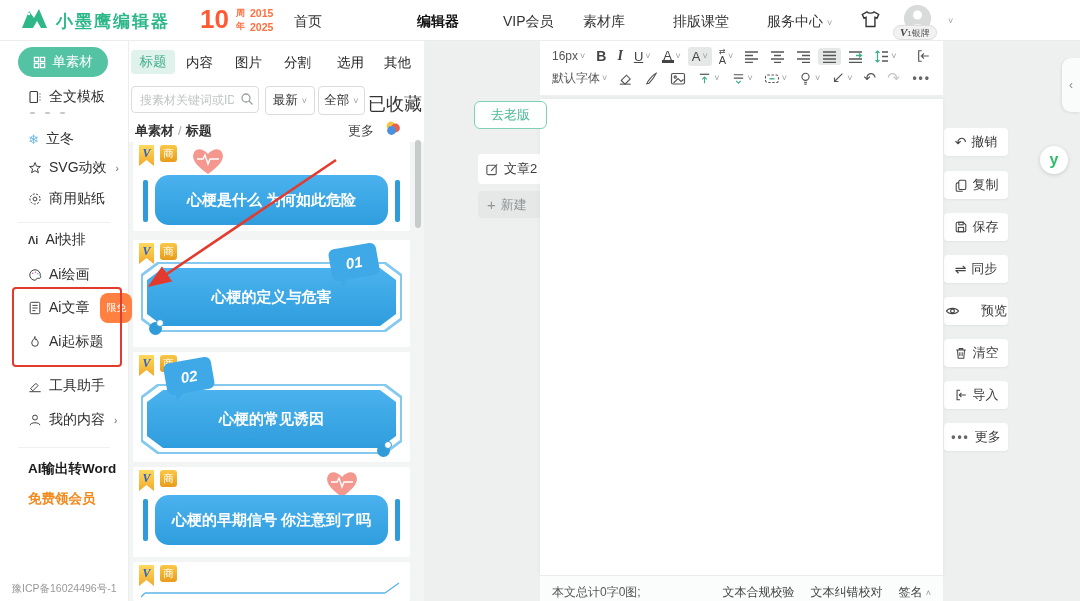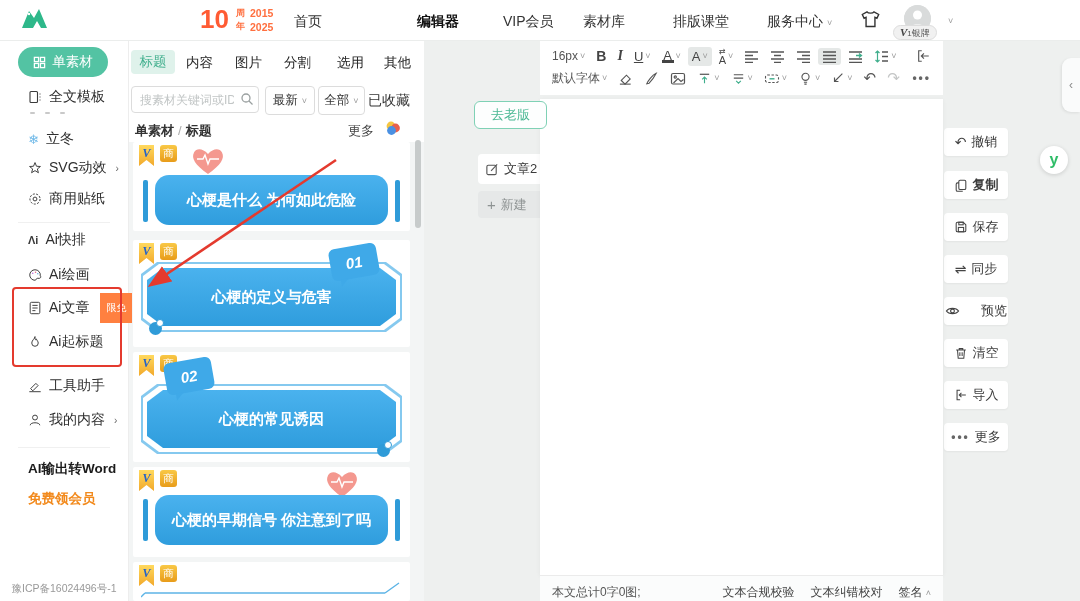--- a/index.html
+++ b/index.html
@@ -19,40 +19,40 @@
   .user-badge{left:893px;top:25px;height:13px;line-height:13px;background:#f1f1f1;border:1px solid #ddd;
               border-radius:8px;font-size:9px;color:#555;padding:0 6px;}
   .user-badge i{font-family:"Liberation Serif",serif;font-style:italic;font-weight:bold;font-size:11px;color:#444;}
   
   .sidebar{left:0;top:40px;width:128px;height:561px;background:#fff;border-right:1px solid #ededed;z-index:10;}
   .side-pill{left:18px;top:7px;width:90px;height:30px;border-radius:15px;background:#53c3a3;color:#fff;
              font-size:13.5px;display:flex;align-items:center;justify-content:center;gap:6px;cursor:pointer;}
   .side-item{left:28px;height:20px;display:flex;align-items:center;gap:7px;font-size:14px;color:#2f2f2f;cursor:pointer;white-space:nowrap;}
   .side-item .ar{color:#666;font-size:10px;margin-left:2px;}
   .side-div{left:18px;width:92px;height:1px;background:#f0f0f0;}
-  .lim-badge{background:#ff8040;color:#fff;font-size:10px;border-radius:0;padding:8px 6px;margin-left:4px;}
+  .lim-badge{background:#ff8040;color:#fff;font-size:10px;border-radius:8px;padding:8px 6px;margin-left:4px;}
   .red-box{left:12px;top:247px;width:106px;height:76px;border:2px solid #e43a2e;border-radius:4px;z-index:45;}
   .word-link{left:28px;font-size:13.5px;font-weight:bold;color:#1b1b1b;cursor:pointer;}
   .vip-link{left:28px;font-size:13.5px;font-weight:bold;color:#f28a1d;cursor:pointer;}
   .icp{left:0;top:542px;width:128px;text-align:center;font-size:10.5px;color:#999;}
   .partial-marks{left:30px;top:72px;display:flex;gap:10px;}
   .partial-marks b{width:5px;height:2px;background:#c9c9c9;border-radius:1px;}
   
   .mpanel{left:128px;top:40px;width:296px;height:561px;background:#fff;border-right:4px solid #fca5a5;}
   .cards-bg{left:0;top:102px;width:296px;height:459px;background:#f3f5f5;}
   .tab-pill{left:3px;top:10px;width:44px;height:24px;background:#dff2eb;border-radius:4px;color:#3fae8c;
             font-size:13.5px;line-height:24px;text-align:center;cursor:pointer;}
   .mtab{top:14px;font-size:13.5px;color:#262626;font-weight:500;cursor:pointer;}
   .minput{left:3px;top:46px;width:128px;height:27px;border:1px solid #dcdcdc;border-radius:4px;font-size:12px;
           color:#555;padding:0 24px 0 8px;box-sizing:border-box;outline:none;font-family:inherit;}
   .minput::placeholder{color:#c2c6c6;}
   .mag{left:112px;top:52px;}
   .mdrop{top:46px;height:27px;border:1px solid #dcdcdc;border-radius:4px;font-size:12.5px;color:#333;
          display:flex;align-items:center;justify-content:center;gap:4px;cursor:pointer;background:#fff;}
-  .fav{left:240px;top:52px;font-size:14px;color:#333;cursor:pointer;}
+  .fav{left:240px;top:52px;font-size:18px;color:#333;cursor:pointer;}
   .crumb{left:7px;top:82px;font-size:13px;font-weight:bold;color:#333;}
   .crumb .sep{color:#aaa;font-weight:normal;padding:0 4px;}
   .more{left:220px;top:82px;font-size:13px;color:#444;cursor:pointer;}
   .card{left:5px;width:277px;background:#fff;border-radius:2px;}
   .vband{left:6px;top:3px;width:15px;height:21px;background:linear-gradient(180deg,#ffd95e,#f2a92b);
          clip-path:polygon(0 0,100% 0,100% 100%,50% 72%,0 100%);text-align:center;
          font-family:"Liberation Serif",serif;font-style:italic;font-weight:bold;font-size:12px;color:#2463c9;line-height:16px;}
   .cband{left:27px;top:3px;width:17px;height:17px;background:linear-gradient(180deg,#f9c846,#e89c1a);
          border-radius:3px;color:#fff;font-size:10.5px;line-height:17px;text-align:center;}
   .banner{border-radius:14px;background:linear-gradient(180deg,#4ab2ee,#2f9ddd);color:#fff;font-weight:bold;
@@ -105,20 +105,21 @@
 
 <div class="page">
 
   <div class="abs navbar">
     <span class="abs" style="left:20px;top:7px;">
       <svg width="30" height="26" viewBox="0 0 30 26">
           <path d="M2 21 L9 4 L14 11 L19 2 L27 21 L21 21 L17 14 L13 21 Z" fill="#2eb88a"></path>
           <circle cx="9" cy="7" r="1.2" fill="#fff"></circle>
         </svg>
     </span>
+    <span class="abs logo-text">小墨鹰编辑器</span>
     <span class="abs anni-num">10</span>
     <span class="abs anni-col">
       <span>周</span><br><span>年</span>
     </span>
     <span class="abs anni-years">
       <span>2015</span><br><span>2025</span>
     </span>
     <span class="abs nav-link" style="left:294px;">首页</span>
     <span class="abs nav-link active" style="left:417px;">编辑器</span>
     <span class="abs nav-link" style="left:503px;">VIP会员</span>
@@ -534,21 +535,21 @@
       <span>文本合规校验</span>
       <span>文本纠错校对</span>
       <span><span>签名</span> <span class="chev">˄</span></span>
     </span>
   </div>
 
   <div class="abs pill" style="top:128px;">
       <span class="uglyph">↶</span>
       <span>撤销</span>
     </div>
-  <div class="abs pill" style="top:171px;font-weight:bold;">
+  <div class="abs pill" style="top:171px;">
     <span class="ic">
         <svg width="14" height="15" viewBox="0 0 16 16" fill="none" stroke="#444" stroke-width="1.2">
           <rect x="5.5" y="2" width="8" height="10.5" rx="1.5"></rect>
           <path d="M5.5 5 H4 A1.5 1.5 0 0 0 2.5 6.5 V13 A1.5 1.5 0 0 0 4 14.5 H10"></path>
         </svg>
       </span>
     <span>复制</span>
     </div>
   <div class="abs pill" style="top:213px;">
     <span class="ic">

